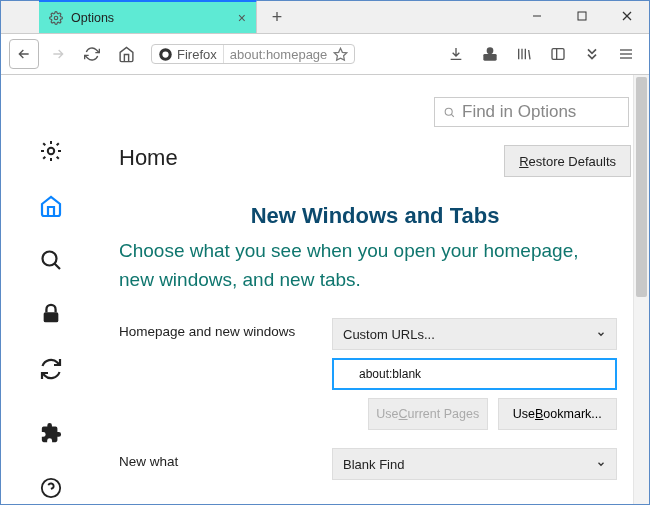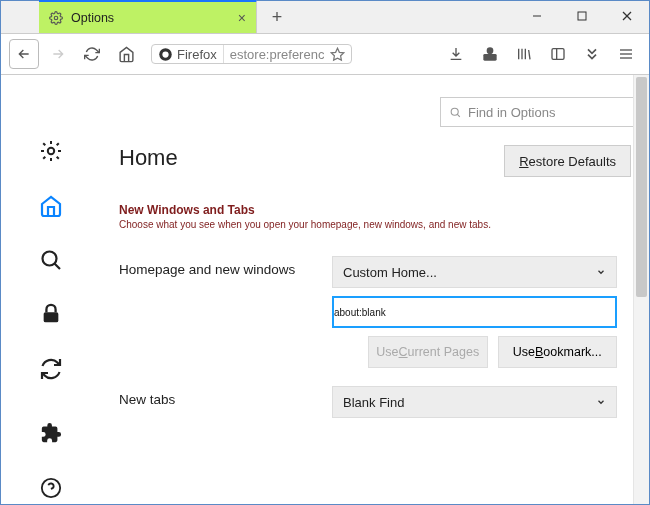--- a/index.html
+++ b/index.html
@@ -1,20 +1,20 @@
 <!DOCTYPE html>
 <html><head>
 <meta charset="utf-8">
 <style>
   * { box-sizing: border-box; margin: 0; padding: 0; font-family: "Segoe UI", Arial, sans-serif; }
   html, body { width: 650px; height: 505px; overflow: hidden; background: #fff; }
   .window { width: 650px; height: 505px; border: 1px solid #5a8ac6; display: flex; flex-direction: column; background: #fff; }
   
   .tabstrip { height: 33px; background: #f0f0f0; display: flex; align-items: flex-end; border-bottom: 1px solid #ccc; position: relative; }
-  .tab { height: 33px; width: 218px; background: #bef264; border-top: 2px solid #1a74ff; border-right: 1px solid #ccc; display: flex; align-items: center; padding: 0 10px; gap: 8px; margin-left: 38px; font-size: 12.5px; color: #222; }
+  .tab { height: 33px; width: 218px; background: #5eead4; border-top: 2px solid #1a74ff; border-right: 1px solid #ccc; display: flex; align-items: center; padding: 0 10px; gap: 8px; margin-left: 38px; font-size: 12.5px; color: #222; }
   .tab .favicon { width: 14px; height: 14px; display: flex; }
   .tab .title { flex: 1; }
   .tab .close { color: #555; font-size: 14px; cursor: pointer; }
   .newtab { width: 28px; height: 28px; display: flex; align-items: center; justify-content: center; font-size: 18px; color: #555; margin-left: 6px; margin-bottom: 2px; }
   .wincontrols { position: absolute; right: 0; top: 0; height: 30px; display: flex; }
   .wc { width: 45px; height: 30px; display: flex; align-items: center; justify-content: center; color: #333; }
   
   .toolbar { height: 41px; border-bottom: 1px solid #ccc; display: flex; align-items: center; padding: 0 8px; gap: 4px; }
   .tbtn { width: 30px; height: 30px; display: flex; align-items: center; justify-content: center; color: #555; border-radius: 4px; }
   .tbtn.disabled { color: #bbb; }
@@ -23,32 +23,32 @@
   .urlbar .id .ff { width: 15px; height: 15px; }
   .urlbar .sep { width: 1px; height: 18px; background: #ddd; }
   .urlbar .addr { flex: 1; color: #888; white-space: nowrap; overflow: hidden; }
   .spacer { flex: 1; }
   
   .body { flex: 1; display: flex; position: relative; overflow: hidden; }
   .sidebar { width: 100px; padding-top: 60px; display: flex; flex-direction: column; align-items: center; gap: 22px; }
   .sbitem { width: 36px; height: 36px; display: flex; align-items: center; justify-content: center; color: #222; }
   .sbitem.active { color: #0a84ff; }
   .content { flex: 1; padding: 24px 18px 0 18px; position: relative; overflow: hidden; }
-  .search-opts { position: absolute; top: 22px; right: 14px; width: 195px; height: 30px; border: 1px solid #ccc; display: flex; align-items: center; padding: 0 8px; gap: 6px; font-size: 13px; color: #888; }
+  .search-opts { position: absolute; top: 22px; right: 20px; width: 195px; height: 30px; border: 1px solid #ccc; display: flex; align-items: center; padding: 0 8px; gap: 6px; font-size: 17px; color: #888; }
   .hrow { display: flex; align-items: flex-start; margin-top: 46px; }
   .h1 { font-size: 22px; font-weight: 400; color: #222; flex: 1; }
   .btn-restore { height: 32px; border: 1px solid #ccc; background: #ededed; padding: 0 14px; font-size: 13px; color: #222; display: flex; align-items: center; }
-  .h2 { font-size: 12px; font-weight: 600; color: #7f1d1d; margin-top: 26px; }
-  .desc { font-size: 10px; color: #7f1d1d; line-height: 1.5; max-width: 480px; }
+  .h2 { font-size: 22px; font-weight: 600; color: #0c4a6e; margin-top: 26px; text-align: center; }
+  .desc { font-size: 19px; color: #0f766e; margin-top: 8px; line-height: 1.5; max-width: 480px; }
   .formrow { display: flex; align-items: flex-start; margin-top: 24px; gap: 18px; }
   .formlabel { width: 195px; font-size: 13.5px; color: #222; padding-top: 6px; }
   .formctrl { flex: 1; display: flex; flex-direction: column; gap: 8px; max-width: 285px; }
   .select { height: 32px; background: #ededed; border: 1px solid #ddd; display: flex; align-items: center; padding: 0 10px; font-size: 13px; color: #222; justify-content: space-between; }
   .select .chev { font-size: 11px; }
-  .textin { height: 32px; border: 2px solid #1a9fff; padding: 0 0; font-size: 10px; color: #111; outline: none; }
+  .textin { height: 32px; border: 2px solid #1a9fff; padding: 0 25px; font-size: 12px; color: #111; outline: none; }
   .btnrow { display: flex; gap: 10px; }
   .btn2 { flex: 1; height: 32px; background: #ededed; border: 1px solid #ddd; font-size: 12.5px; display: flex; align-items: center; justify-content: center; }
   .btn2.disabled { color: #aaa; margin-left: 36px; }
   .vscroll { position: absolute; right: 0; top: 0; bottom: 0; width: 16px; background: #f3f3f3; border-left: 1px solid #e5e5e5; }
   .vthumb { position: absolute; left: 2px; right: 2px; top: 2px; height: 220px; background: #c8c8c8; border-radius: 2px; }
   svg { display: block; }
   .u { text-decoration: underline; }
 </style>
 </head>
 <body>
@@ -114,21 +114,21 @@
       <span class="id">
         <span class="ff">
           <svg width="15" height="15" viewBox="0 0 24 24">
               <circle cx="12" cy="12" r="10" fill="#333"></circle>
               <circle cx="12" cy="12" r="5" fill="#fff"></circle>
             </svg>
         </span>
         <span style="color:#555">Firefox</span>
       </span>
       <span class="sep"></span>
-      <span class="addr">estore:preferenc</span>
+      <span class="addr">about:homepage</span>
       <span>
         <svg width="15" height="15" viewBox="0 0 24 24" fill="none" stroke="#777" stroke-width="2">
             <polygon points="12 2 15 8.5 22 9.3 17 14 18.2 21 12 17.8 5.8 21 7 14 2 9.3 9 8.5 12 2"></polygon>
           </svg>
       </span>
     </div>
     <div class="spacer"></div>
     <div class="tbtn">
       <svg width="16" height="16" viewBox="0 0 24 24" fill="none" stroke="#555" stroke-width="2">
           <path d="M12 3v12M7 10l5 5 5-5M4 20h16"></path>
@@ -231,37 +231,37 @@
         <div class="btn-restore"><span class="u">R</span>estore Defaults</div>
       </div>
 
       <div class="h2">New Windows and Tabs</div>
       <div class="desc">Choose what you see when you open your homepage, new windows, and new tabs.</div>
 
       <div class="formrow">
         <div class="formlabel">Homepage and new windows</div>
         <div class="formctrl">
           <div class="select">
-            <span>Custom Home...</span>
+            <span>Custom URLs...</span>
             <span class="chev">
               <svg width="10" height="10" viewBox="0 0 24 24" fill="none" stroke="#333" stroke-width="3">
                   <polyline points="6 9 12 15 18 9"></polyline>
                 </svg>
             </span>
           </div>
           <input class="textin" value="about:blank" style="">
           <div class="btnrow">
             <div class="btn2 disabled">Use <span class="u">C</span>urrent Pages</div>
             <div class="btn2">Use <span class="u">B</span>ookmark...</div>
           </div>
         </div>
       </div>
 
       <div class="formrow" style="margin-top:18px">
-        <div class="formlabel">New tabs</div>
+        <div class="formlabel">New what</div>
         <div class="formctrl">
           <div class="select">
             <span>Blank Find</span>
             <span class="chev">
               <svg width="10" height="10" viewBox="0 0 24 24" fill="none" stroke="#333" stroke-width="3">
                   <polyline points="6 9 12 15 18 9"></polyline>
                 </svg>
             </span>
           </div>
         </div>

